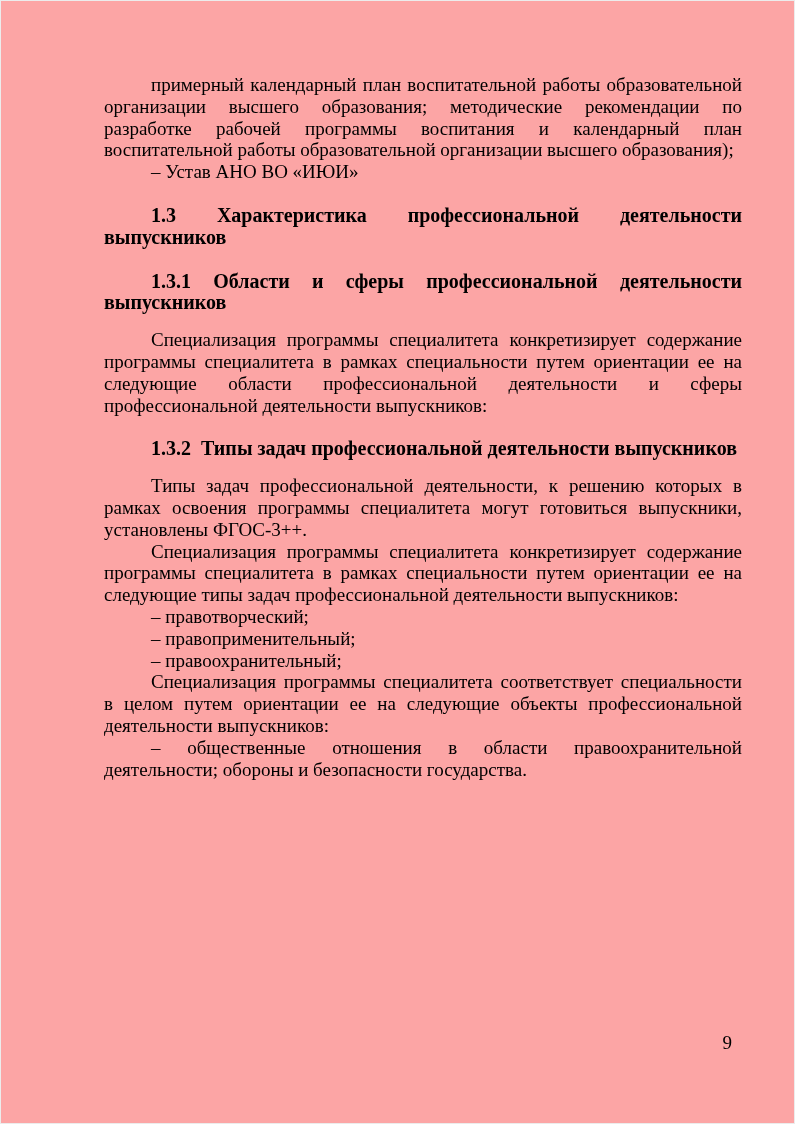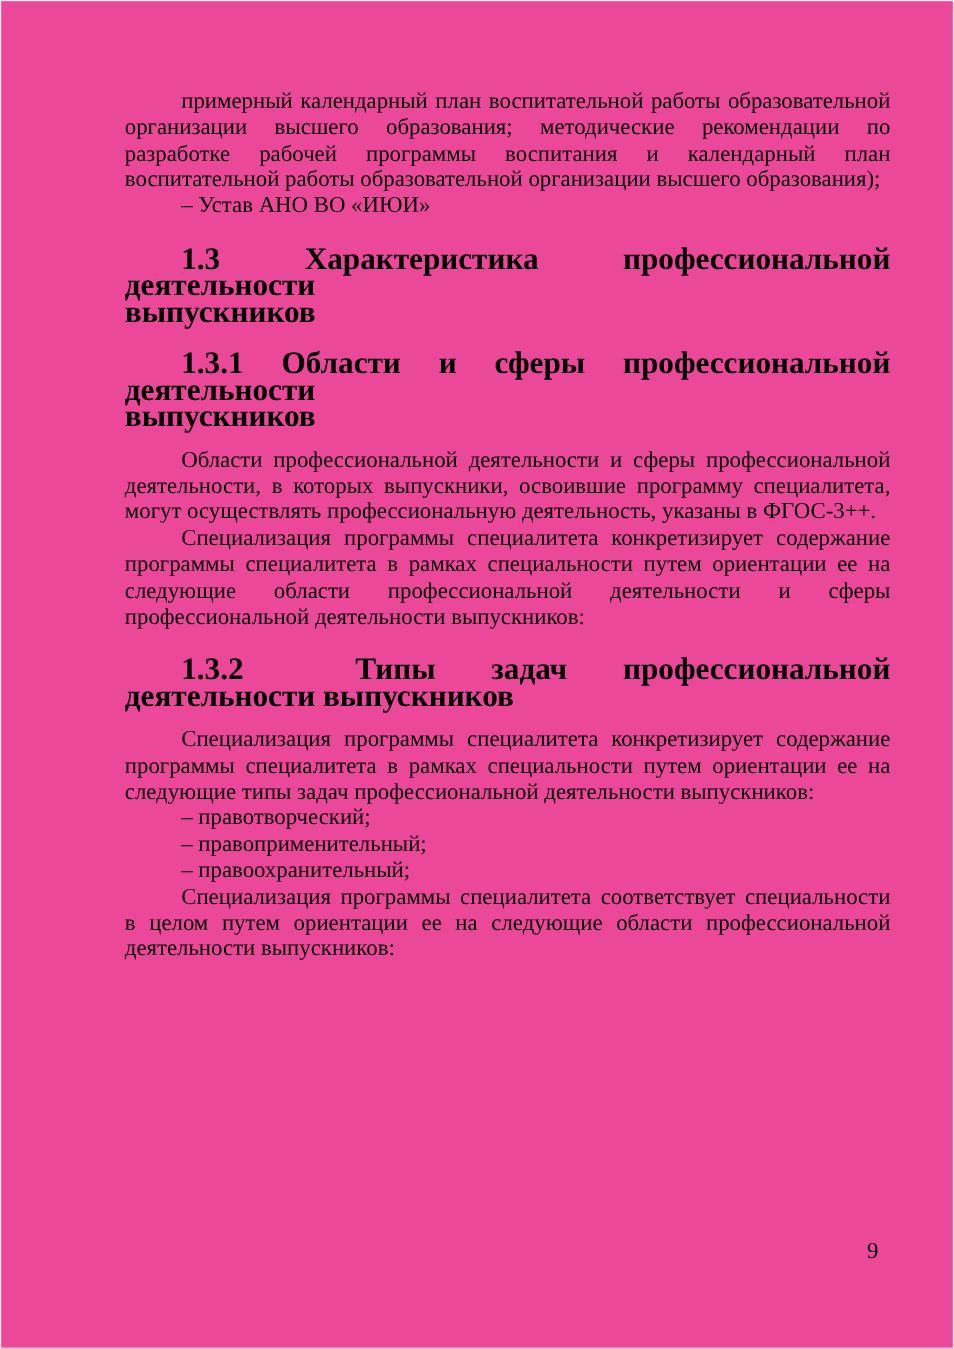--- a/index.html
+++ b/index.html
@@ -5,37 +5,37 @@
   html, body {
     margin: 0;
     padding: 0;
     background: #ffffff;
   }
   .page {
     position: relative;
     width: 795px;
     height: 1124px;
     box-sizing: border-box;
-    background: #ec4899;
+    background: #fca5a5;
     border: 1px solid #ececec;
     padding: 73px 52px 0 103px;
     font-family: "Liberation Serif", "DejaVu Serif", serif;
     font-size: 19px;
     line-height: 21.8px;
     color: #000000;
     overflow: hidden;
   }
   .para {
     margin: 0;
     text-align: justify;
     text-indent: 47px;
   }
   .heading {
     margin: 22px 0 15px 0;
-    font-size: 26px;
+    font-size: 20px;
     line-height: 21.8px;
     font-weight: bold;
     text-align: justify;
     text-indent: 47px;
   }
   .heading.split {
     white-space: pre-line;
     text-align-last: justify;
     -moz-text-align-last: justify;
   }
@@ -55,36 +55,37 @@
   <p class="para">примерный календарный план воспитательной работы образовательной организации высшего образования; методические рекомендации по разработке рабочей программы воспитания и календарный план воспитательной работы образовательной организации высшего образования);</p>
 
   <p class="para">–&nbsp;Устав АНО ВО «ИЮИ»</p>
 
   <h2 class="heading split">1.3&nbsp;Характеристика профессиональной деятельности
 выпускников</h2>
 
   <h3 class="heading split">1.3.1&nbsp;Области и сферы профессиональной деятельности
 выпускников</h3>
 
-  <p class="para">Области профессиональной деятельности и сферы профессиональной деятельности, в которых выпускники, освоившие программу специалитета, могут осуществлять профессиональную деятельность, указаны в ФГОС-3++.</p>
 
   <p class="para">Специализация программы специалитета конкретизирует содержание программы специалитета в рамках специальности путем ориентации ее на следующие области профессиональной деятельности и сферы профессиональной деятельности выпускников:</p>
 
 
   <h3 class="heading">1.3.2&nbsp; Типы задач профессиональной деятельности выпускников</h3>
 
+  <p class="para">Типы задач профессиональной деятельности, к решению которых в рамках освоения программы специалитета могут готовиться выпускники, установлены ФГОС-3++.</p>
 
   <p class="para">Специализация программы специалитета конкретизирует содержание программы специалитета в рамках специальности путем ориентации ее на следующие типы задач профессиональной деятельности выпускников:</p>
 
   <p class="para">–&nbsp;правотворческий;</p>
 
   <p class="para">–&nbsp;правоприменительный;</p>
 
   <p class="para">–&nbsp;правоохранительный;</p>
 
 
 
-  <p class="para">Специализация программы специалитета соответствует специальности в целом путем ориентации ее на следующие области профессиональной деятельности выпускников:</p>
+  <p class="para">Специализация программы специалитета соответствует специальности в целом путем ориентации ее на следующие объекты профессиональной деятельности выпускников:</p>
 
+  <p class="para">–&nbsp;общественные отношения в области правоохранительной деятельности; обороны и безопасности государства.</p>
 
   <div class="page-number">9</div>
 
 </div>
 
 </body></html>

